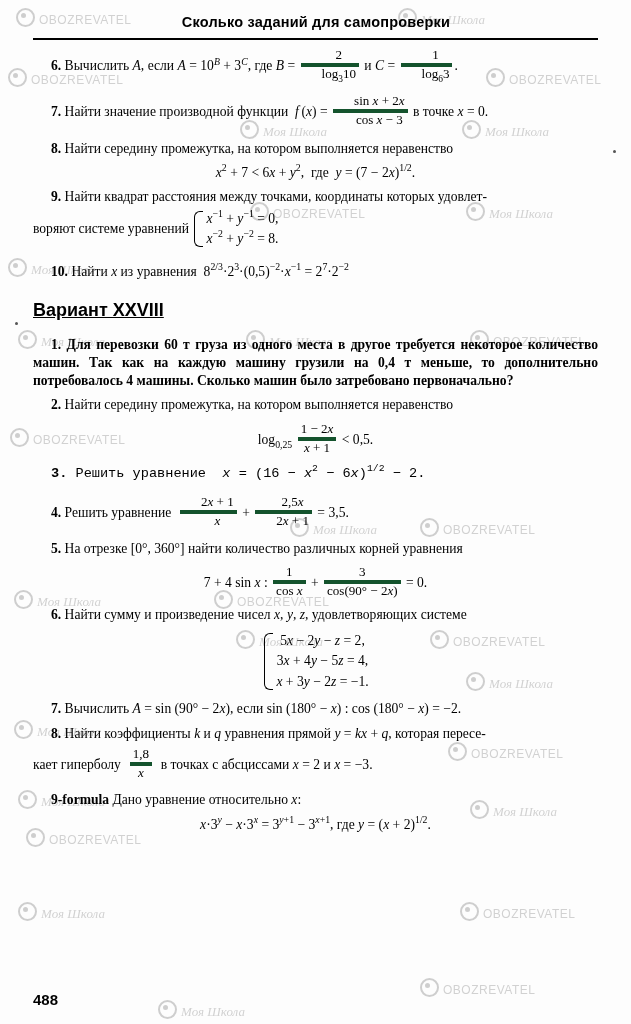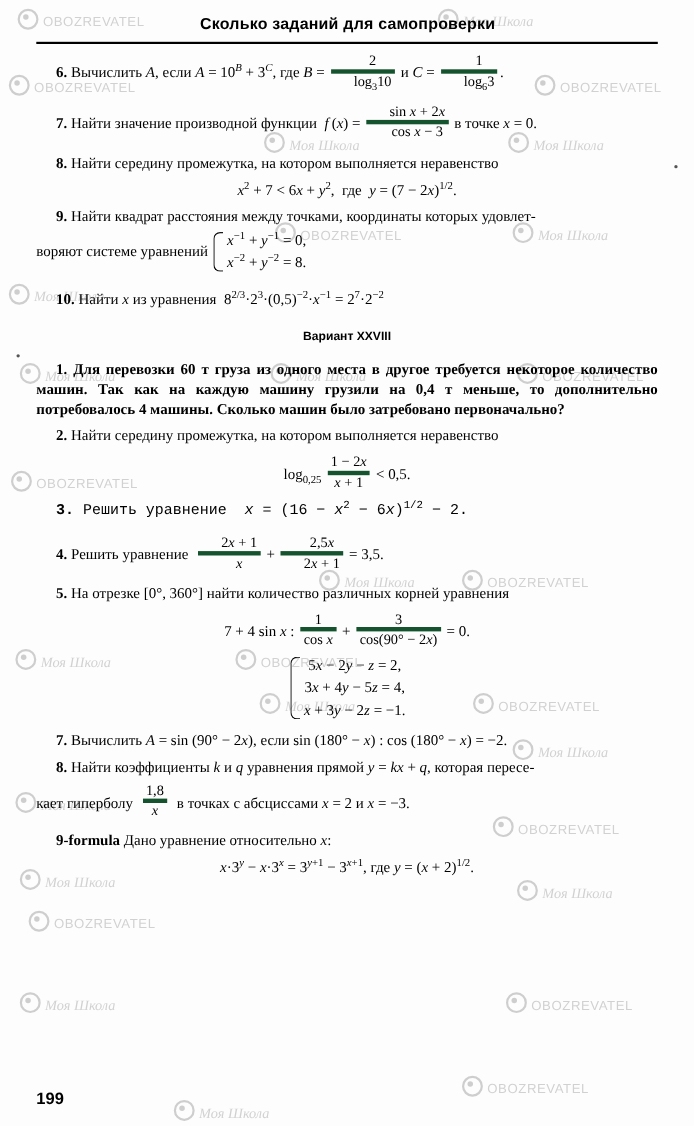--- a/index.html
+++ b/index.html
@@ -82,26 +82,27 @@
     width: 565px;
     font-size: 13.6px;
     line-height: 1.30;
     text-align: justify;
   }
   .blk { margin-bottom: 7px; position: relative; }
   .num { font-weight: bold; }
   .ind { text-indent: 18px; }
   .ctr { text-align: center; text-indent: 0; margin: 3px 0 6px 0; }
   .variant-title {
-    text-align: center;
+    text-align: left;
     font-family: "Liberation Sans", sans-serif;
     font-weight: bold;
-    font-size: 11px;
+    font-size: 18px;
     margin: 18px 0 14px 0;
     text-indent: 0;
+    text-decoration: underline;
   }
   i, .it { font-style: italic; }
 
   
   .frac {
     display: inline-block;
     vertical-align: -0.55em;
     text-align: center;
     font-size: 0.96em;
     margin: 0 2px;
@@ -262,20 +263,24 @@
       На отрезке [0°, 360°] найти количество различных корней уравнения
     </div>
     <div class="blk ctr" style="margin-top:6px;">
       7 + 4 sin <i>x</i> :
       <span class="frac"><span class="nu">1</span><span class="de">cos <i>x</i></span></span>
       +
       <span class="frac"><span class="nu">3</span><span class="de">cos(90° − 2<i>x</i>)</span></span>
       = 0.
     </div>
 
+    <div class="blk ind" style="margin-top:8px;">
+      <span class="num">6.</span>
+      Найти сумму и произведение чисел <i>x</i>, <i>y</i>, <i>z</i>, удовлетворяющих системе
+    </div>
     <div class="blk ctr" style="margin-top:4px; margin-bottom:8px;">
       <span class="sys">
         <span class="row">5<i>x</i> − 2<i>y</i> − <i>z</i> = 2,</span>
         <span class="row">3<i>x</i> + 4<i>y</i> − 5<i>z</i> = 4,</span>
         <span class="row"><i>x</i> + 3<i>y</i> − 2<i>z</i> = −1.</span>
       </span>
     </div>
 
     <div class="blk ind">
       <span class="num">7.</span>
@@ -296,14 +301,14 @@
       <span class="num">9-formula</span>
       Дано уравнение относительно <i>x</i>:
     </div>
     <div class="blk ctr" style="margin-top:8px;">
       <i>x</i>·3<sup><i>y</i></sup> − <i>x</i>·3<sup><i>x</i></sup> = 3<sup><i>y</i>+1</sup> − 3<sup><i>x</i>+1</sup>, где <i>y</i> = (<i>x</i> + 2)<sup>1/2</sup>.
     </div>
     <div class="blk ind" style="margin-top:10px;"></div>
 
   </div>
 
-  <div id="pagenum">199</div>
+  <div id="pagenum">488</div>
 </div>
 
 </body></html>

